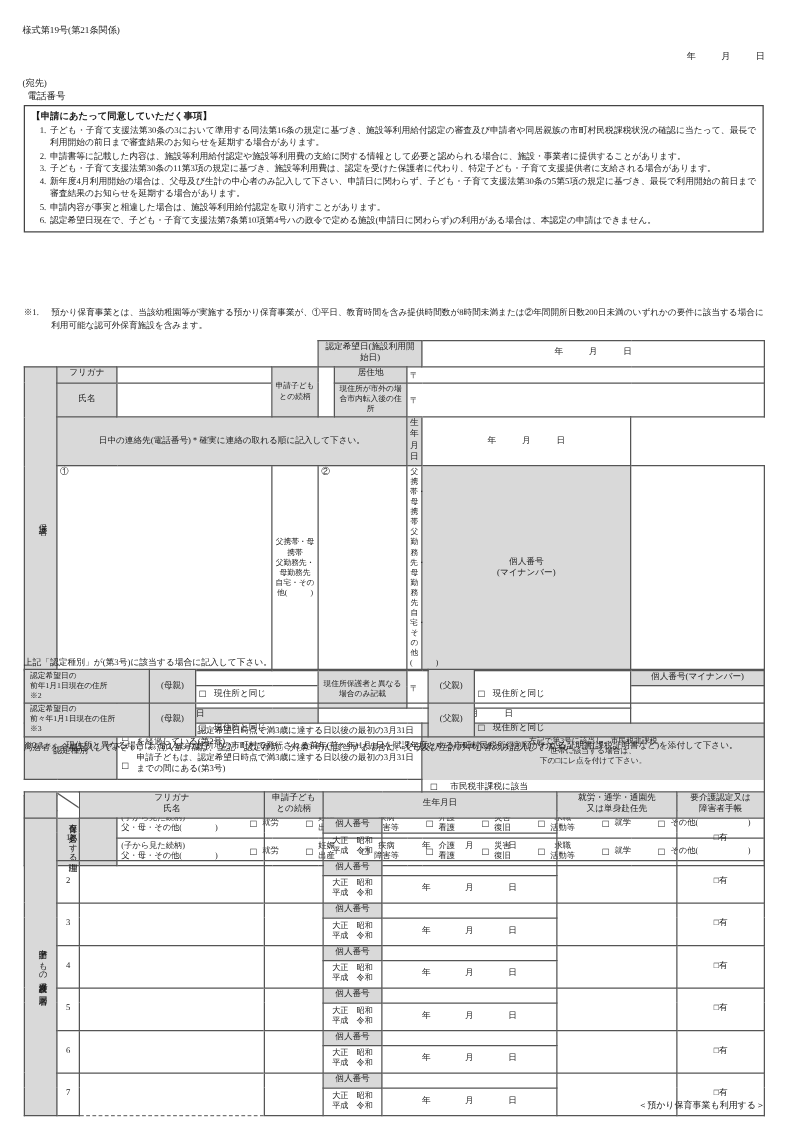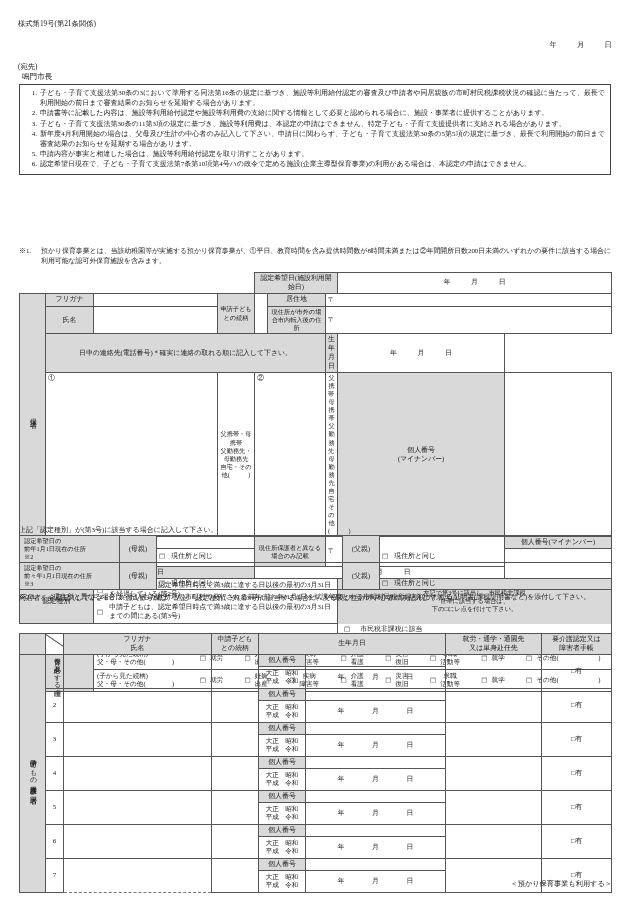--- a/index.html
+++ b/index.html
@@ -193,47 +193,48 @@
 
   <div class="form-code">様式第19号(第21条関係)</div>
 
   <div class="date-line">
     <span>年</span>
     <span>月</span>
     <span>日</span>
   </div>
 
   <div class="addressee-label">(宛先)</div>
-  <div class="addressee-name">鳴門市長</div>
+  <div class="addressee-name">電話番号</div>
 
   <div class="consent-box">
+    <div class="consent-title">【申請にあたって同意していただく事項】</div>
 
     <div class="consent-item">
       <div class="consent-num">1.</div>
       <div class="consent-text">子ども・子育て支援法第30条の3において準用する同法第16条の規定に基づき、施設等利用給付認定の審査及び申請者や同居親族の市町村民税課税状況の確認に当たって、最長で利用開始の前日まで審査結果のお知らせを延期する場合があります。</div>
     </div>
     <div class="consent-item">
       <div class="consent-num">2.</div>
       <div class="consent-text">申請書等に記載した内容は、施設等利用給付認定や施設等利用費の支給に関する情報として必要と認められる場合に、施設・事業者に提供することがあります。</div>
     </div>
     <div class="consent-item">
       <div class="consent-num">3.</div>
-      <div class="consent-text">子ども・子育て支援法第30条の11第3項の規定に基づき、施設等利用費は、本認定の申請はできません、特定子ども・子育て支援提供者に支給される場合があります。</div>
+      <div class="consent-text">子ども・子育て支援法第30条の11第3項の規定に基づき、施設等利用費は、認定を受けた保護者に代わり、特定子ども・子育て支援提供者に支給される場合があります。</div>
     </div>
     <div class="consent-item">
       <div class="consent-num">4.</div>
       <div class="consent-text">新年度4月利用開始の場合は、父母及び生計の中心者のみ記入して下さい、申請日に関わらず、子ども・子育て支援法第30条の5第5項の規定に基づき、最長で利用開始の前日まで審査結果のお知らせを延期する場合があります。</div>
     </div>
     <div class="consent-item">
       <div class="consent-num">5.</div>
       <div class="consent-text">申請内容が事実と相違した場合は、施設等利用給付認定を取り消すことがあります。</div>
     </div>
     <div class="consent-item">
       <div class="consent-num">6.</div>
-      <div class="consent-text">認定希望日現在で、子ども・子育て支援法第7条第10項第4号ハの政令で定める施設(企業主導型保育事業)の利用がある場合は、本認定の申請はできません。</div>
+      <div class="consent-text">認定希望日現在で、子ども・子育て支援法第7条第10項第4号ハの政令で定める施設(申請日に関わらず)の利用がある場合は、本認定の申請はできません。</div>
     </div>
   </div>
 
 
   <div class="note-block">
     <div class="note-row">
       <div class="note-tag">※1.</div>
       <div class="note-body">預かり保育事業とは、当該幼稚園等が実施する預かり保育事業が、①平日、教育時間を含み提供時間数が8時間未満または②年間開所日数200日未満のいずれかの要件に該当する場合に利用可能な認可外保育施設を含みます。</div>
     </div>
   </div>

